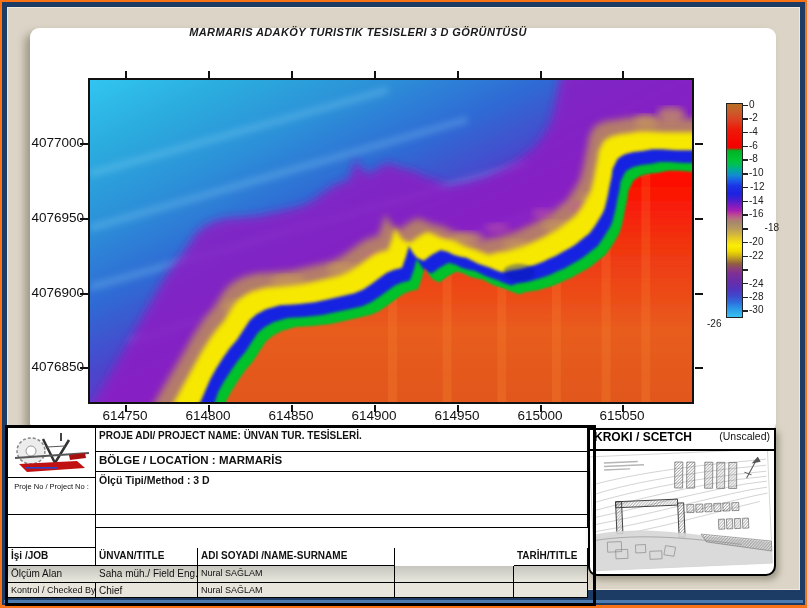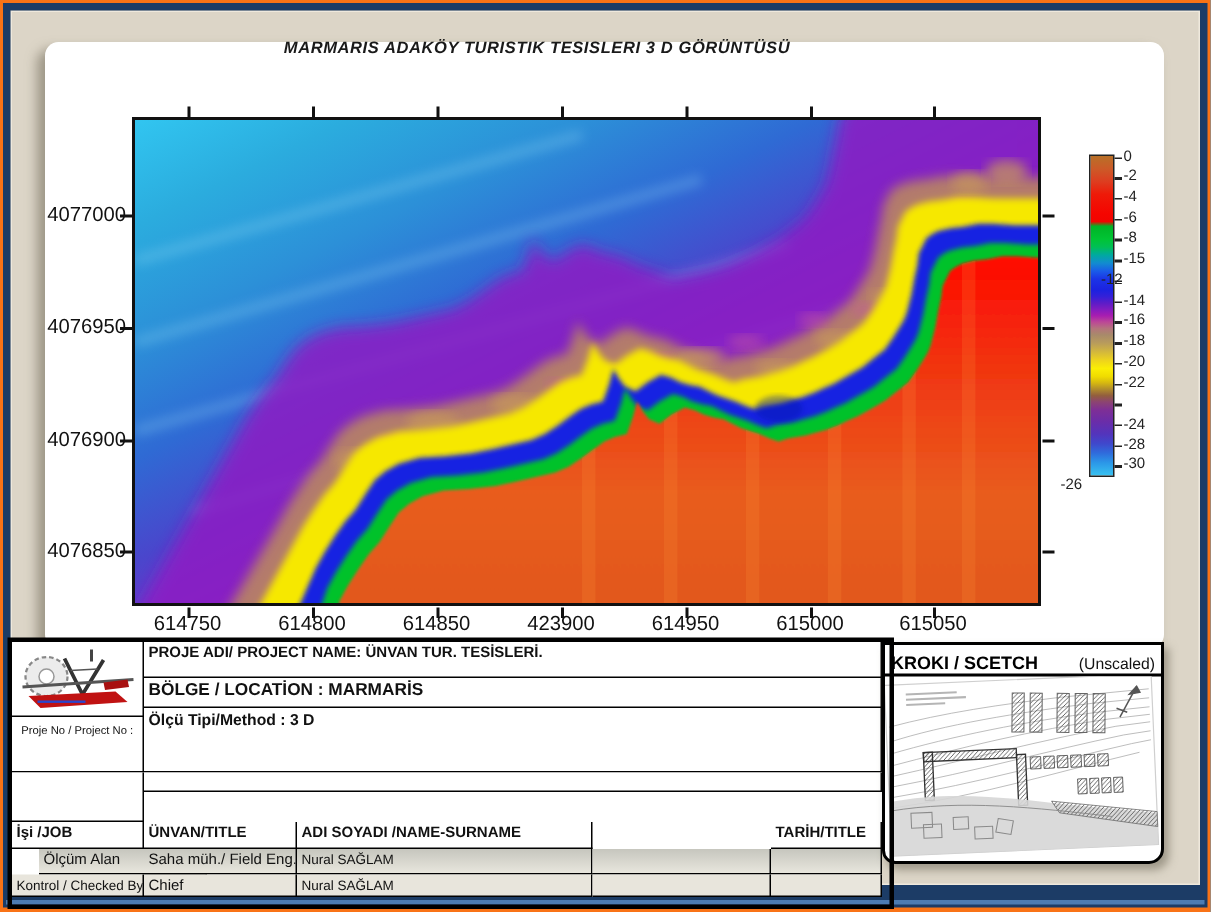--- a/index.html
+++ b/index.html
@@ -32,21 +32,21 @@
               border:3px solid #000;pointer-events:none;z-index:5;}
   .plain{font-weight:normal;}
   .small{font-size:7.5px;font-weight:normal;text-align:center;padding-top:4px;}
   .r1{background:linear-gradient(180deg,#c6c6be,#e8e6dd);}
   .r2{background:#e8e5dc;}
   .name{font-size:9px;font-weight:normal;}
   
   .kroki{position:absolute;left:588px;top:428px;width:188px;height:148px;background:#fff;
          box-sizing:border-box;border:2.5px solid #000;border-radius:0 0 10px 9px;
          box-shadow:3px 4px 6px rgba(110,104,88,.55);z-index:4;}
-  .kroki-head{height:19px;border-bottom:2.5px solid #000;display:flex;align-items:flex-end;
+  .kroki-head{height:19px;border-bottom:2.5px solid #000;display:flex;align-items:flex-start;
               justify-content:space-between;padding:0 4px;}
   .kroki-title{font-size:12px;font-weight:bold;color:#000;}
   .kroki-note{font-size:10.5px;color:#111;}
 </style>
 </head>
 <body>
 
 <div class="page">
   <div class="navy"></div>
   <div class="beige"></div>
@@ -163,21 +163,21 @@
     <div class="tb-cell" style="left:88px;top:0;width:492px;height:24px;font-size:10px;">PROJE ADI/ PROJECT NAME: ÜNVAN TUR. TESİSLERİ.</div>
     <div class="tb-cell" style="left:88px;top:24px;width:492px;height:20px;font-size:11.5px;">BÖLGE / LOCATİON : MARMARİS</div>
     <div class="tb-cell" style="left:88px;top:44px;width:492px;height:43px;font-size:10.5px;">Ölçü Tipi/Method   :  3 D</div>
     <div class="tb-cell" style="left:88px;top:87px;width:492px;height:13px;"></div>
 
     <div class="tb-cell" style="left:0;top:120px;width:88px;height:18px;">İşi /JOB</div>
     <div class="tb-cell" style="left:88px;top:120px;width:102px;height:18px;">ÜNVAN/TITLE</div>
     <div class="tb-cell" style="left:190px;top:120px;width:197px;height:18px;">ADI SOYADI /NAME-SURNAME</div>
     <div class="tb-cell" style="left:506px;top:120px;width:74px;height:18px;">TARİH/TITLE</div>
 
-    <div class="tb-cell plain r1" style="left:18px;top:138px;width:112px;height:17px;">Ölçüm Alan</div>
+    <div class="tb-cell plain r1" style="left:0;top:138px;width:112px;height:17px;">Ölçüm Alan</div>
     <div class="tb-cell plain r1" style="left:88px;top:138px;width:102px;height:17px;">Saha müh./ Field Eng.</div>
     <div class="tb-cell name r1" style="left:190px;top:138px;width:197px;height:17px;">Nural SAĞLAM</div>
     <div class="tb-cell r1" style="left:387px;top:138px;width:119px;height:17px;"></div>
     <div class="tb-cell r1" style="left:506px;top:138px;width:74px;height:17px;"></div>
 
     <div class="tb-cell r2" style="left:0;top:155px;width:88px;height:15px;font-size:9px;font-weight:normal;">Kontrol / Checked By</div>
     <div class="tb-cell plain r2" style="left:88px;top:155px;width:102px;height:15px;">Chief</div>
     <div class="tb-cell name r2" style="left:190px;top:155px;width:197px;height:15px;">Nural SAĞLAM</div>
     <div class="tb-cell r2" style="left:387px;top:155px;width:119px;height:15px;"></div>
     <div class="tb-cell r2" style="left:506px;top:155px;width:74px;height:15px;"></div>
@@ -262,21 +262,21 @@
     <div class="tick" style="left:125px;top:405px;width:1.5px;height:7px;"></div>
     <div class="xlab" style="left:85px;top:408px;">614750</div>
     <div class="tick" style="left:208px;top:71px;width:1.5px;height:7px;"></div>
     <div class="tick" style="left:208px;top:405px;width:1.5px;height:7px;"></div>
     <div class="xlab" style="left:168px;top:408px;">614800</div>
     <div class="tick" style="left:291px;top:71px;width:1.5px;height:7px;"></div>
     <div class="tick" style="left:291px;top:405px;width:1.5px;height:7px;"></div>
     <div class="xlab" style="left:251px;top:408px;">614850</div>
     <div class="tick" style="left:374px;top:71px;width:1.5px;height:7px;"></div>
     <div class="tick" style="left:374px;top:405px;width:1.5px;height:7px;"></div>
-    <div class="xlab" style="left:334px;top:408px;">423900</div>
+    <div class="xlab" style="left:334px;top:408px;">614900</div>
     <div class="tick" style="left:457px;top:71px;width:1.5px;height:7px;"></div>
     <div class="tick" style="left:457px;top:405px;width:1.5px;height:7px;"></div>
     <div class="xlab" style="left:417px;top:408px;">614950</div>
     <div class="tick" style="left:540px;top:71px;width:1.5px;height:7px;"></div>
     <div class="tick" style="left:540px;top:405px;width:1.5px;height:7px;"></div>
     <div class="xlab" style="left:500px;top:408px;">615000</div>
     <div class="tick" style="left:622px;top:71px;width:1.5px;height:7px;"></div>
     <div class="tick" style="left:622px;top:405px;width:1.5px;height:7px;"></div>
     <div class="xlab" style="left:582px;top:408px;">615050</div>
     <div class="tick" style="left:80px;top:143px;width:8px;height:1.5px;"></div>
@@ -295,29 +295,29 @@
     <div class="cblab" style="left:749px;top:98.5px;">0</div>
     <div class="cbtick" style="left:743px;top:118.23px;"></div>
     <div class="cblab" style="left:749px;top:112.23px;">-2</div>
     <div class="cbtick" style="left:743px;top:131.96px;"></div>
     <div class="cblab" style="left:749px;top:125.96000000000001px;">-4</div>
     <div class="cbtick" style="left:743px;top:145.69px;"></div>
     <div class="cblab" style="left:749px;top:139.69px;">-6</div>
     <div class="cbtick" style="left:743px;top:159.42000000000002px;"></div>
     <div class="cblab" style="left:749px;top:153.42000000000002px;">-8</div>
     <div class="cbtick" style="left:743px;top:173.15px;"></div>
-    <div class="cblab" style="left:749px;top:167.15px;">-15</div>
+    <div class="cblab" style="left:749px;top:167.15px;">-10</div>
     <div class="cbtick" style="left:743px;top:186.88px;"></div>
-    <div class="cblab" style="left:734px;top:180.88px;">-12</div>
+    <div class="cblab" style="left:750px;top:180.88px;">-12</div>
     <div class="cbtick" style="left:743px;top:200.61px;"></div>
     <div class="cblab" style="left:749px;top:194.61px;">-14</div>
     <div class="cbtick" style="left:743px;top:214.34px;"></div>
     <div class="cblab" style="left:749px;top:208.34px;">-16</div>
     <div class="cbtick" style="left:743px;top:228.07px;"></div>
-    <div class="cblab" style="left:749px;top:222.07px;">-18</div>
+    <div class="cblab" style="left:749px;top:222.07px;text-align:right;">-18</div>
     <div class="cbtick" style="left:743px;top:241.8px;"></div>
     <div class="cblab" style="left:749px;top:235.8px;">-20</div>
     <div class="cbtick" style="left:743px;top:255.53px;"></div>
     <div class="cblab" style="left:749px;top:249.53px;">-22</div>
     <div class="cbtick" style="left:743px;top:269.26px;"></div>
     <div class="cblab" style="left:749px;top:278px;">-24</div>
     <div class="cbtick" style="left:743px;top:282.99px;"></div>
     <div class="cblab" style="left:707px;top:276.99px;margin-top:41px;">-26</div>
     <div class="cbtick" style="left:743px;top:296.72px;"></div>
     <div class="cblab" style="left:749px;top:290.72px;">-28</div>

